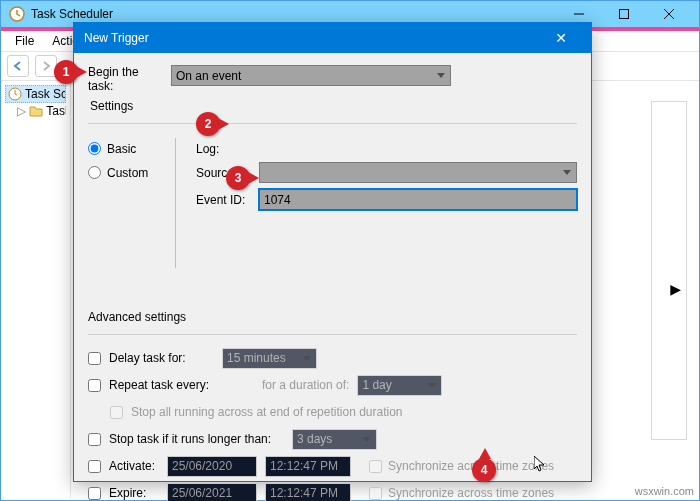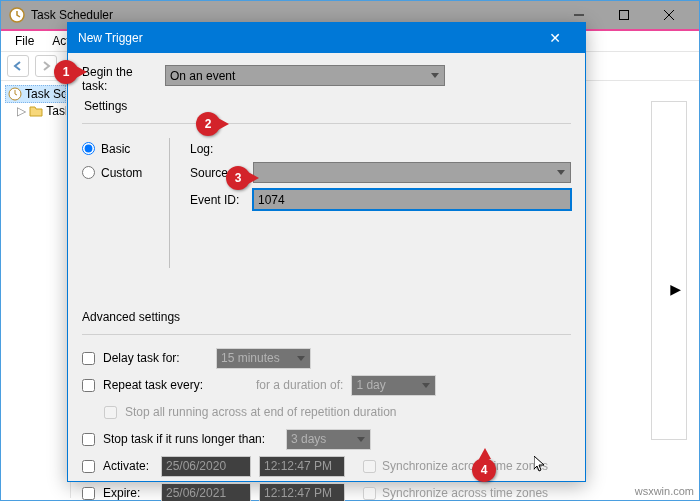--- a/index.html
+++ b/index.html
@@ -1,32 +1,32 @@
 <!DOCTYPE html>
 <html><head>
 <meta charset="utf-8">
 <style>
 *{box-sizing:border-box;margin:0;padding:0;font-family:"Segoe UI",Tahoma,sans-serif;font-size:12px;color:#000}
 body{background:#fff;width:700px;height:501px;overflow:hidden;position:relative}
 .parent-window{position:absolute;left:0;top:0;width:700px;height:501px;border:1px solid #4a9ee0;background:#fff}
-.parent-titlebar{height:30px;background:#a3a3a3;display:flex;align-items:center;padding:0 8px;border-bottom:2px solid #ec4899}
+.parent-titlebar{height:30px;background:#7dd3fc;display:flex;align-items:center;padding:0 8px;border-bottom:4px solid #ec4899}
 .parent-titlebar .ico{width:16px;height:16px;margin-right:6px}
 .parent-titlebar .title{flex:1;font-size:12px}
 .win-btns{display:flex;height:30px}
 .win-btn{width:45px;height:30px;display:flex;align-items:center;justify-content:center;color:#555}
 .parent-menu{display:flex;gap:2px;height:20px;align-items:center;padding:0 6px;background:#fff}
 .parent-menu span{padding:2px 8px}
 .parent-toolbar{height:30px;border-top:1px solid #e5e5e5;border-bottom:1px solid #e5e5e5;display:flex;align-items:center;padding:0 6px;gap:6px}
 .nav-arrow{width:22px;height:22px;border:1px solid #d0d0d0;border-radius:3px;display:flex;align-items:center;justify-content:center;color:#6d6d6d}
 .parent-body{display:flex;height:calc(100% - 82px)}
 .tree{width:70px;padding:4px;border-right:1px solid #e5e5e5}
 .tree-item{display:flex;align-items:center;gap:3px;padding:1px 2px;white-space:nowrap;overflow:hidden}
 .tree-item.sel{background:#cce8ff;border:1px dotted #7eb4ea}
 .tree-ico{width:14px;height:14px;flex-shrink:0}
-.modal{position:absolute;left:67px;top:22px;width:519px;height:460px;background:#f0f0f0;border:1px solid #0078d7;box-shadow:0 4px 18px rgba(0,0,0,.3);display:flex;flex-direction:column}
+.modal{position:absolute;left:73px;top:22px;width:519px;height:460px;background:#f0f0f0;border:1px solid #0078d7;box-shadow:0 4px 18px rgba(0,0,0,.3);display:flex;flex-direction:column}
 .modal-title{height:30px;background:#0078d7;color:#fff;display:flex;align-items:center;padding:0 10px}
 .modal-title span{color:#fff;flex:1}
 .modal-close{width:40px;height:30px;display:flex;align-items:center;justify-content:center;color:#fff;font-size:14px}
 .modal-body{flex:1;padding:12px 14px 8px;display:flex;flex-direction:column;gap:6px;position:relative}
 .row{display:flex;align-items:flex-start;gap:8px}
 .lbl{width:75px;text-align:left}
 select,input[type=text]{border:1px solid #7a7a7a;background:#a3a3a3;height:21px;padding:0 4px;font-size:12px}
 select{appearance:none;background-image:none;padding-right:20px}
 .sel-wrap{position:relative;display:inline-block}
 .sel-wrap::after{content:"";position:absolute;right:6px;top:8px;border-left:4px solid transparent;border-right:4px solid transparent;border-top:5px solid #4d4d4d;pointer-events:none}
@@ -37,21 +37,21 @@
 .fields-col{flex:1;padding-left:20px;padding-top:4px}
 .field-row{display:flex;align-items:center;gap:8px;margin-bottom:6px}
 .field-lbl{width:55px}
 .long-input{flex:1}
 .highlight{border:1px solid #0078d7 !important;outline:1px solid #0078d7}
 .sect-label{color:#000;margin-bottom:2px}
 hr.sect{border:none;border-top:1px solid #d0d0d0;margin:2px 0 6px}
 .adv{display:flex;flex-direction:column;gap:5px}
 .adv-row{display:flex;align-items:center;gap:8px;min-height:22px}
 .disabled,.disabled *{color:#9b9b9b !important}
-.disabled select,.disabled input[type=text]{color:#9b9b9b;background:#404040;border-color:#c8c8c8}
+.disabled select,.disabled input[type=text]{color:#9b9b9b;background:#0f172a;border-color:#c8c8c8}
 .callout{position:absolute;width:24px;height:24px;background:#d3232a;border-radius:50%;display:flex;align-items:center;justify-content:center;color:#fff;font-weight:600;font-size:12px;box-shadow:1px 1px 3px rgba(0,0,0,.4);z-index:10}
 .callout::before{content:"";position:absolute;right:-9px;top:6px;border-top:6px solid transparent;border-bottom:6px solid transparent;border-left:11px solid #d3232a}
 .callout.c4::before{right:auto;left:7px;top:-10px;border-left:6px solid transparent;border-right:6px solid transparent;border-bottom:11px solid #d3232a;border-top:none}
 .dt{width:90px}
 .tm{width:86px}
 .combo-sm{width:85px}
 .combo-md{width:95px}
 .cursor{position:absolute;width:14px;height:18px;pointer-events:none;z-index:20}
 .watermark{position:absolute;right:6px;bottom:4px;font-size:11px;color:#8a8a8a;z-index:5}
 .right-gutter{position:absolute;right:12px;top:100px;bottom:60px;width:36px;border:1px solid #d8d8d8;background:#fff}

